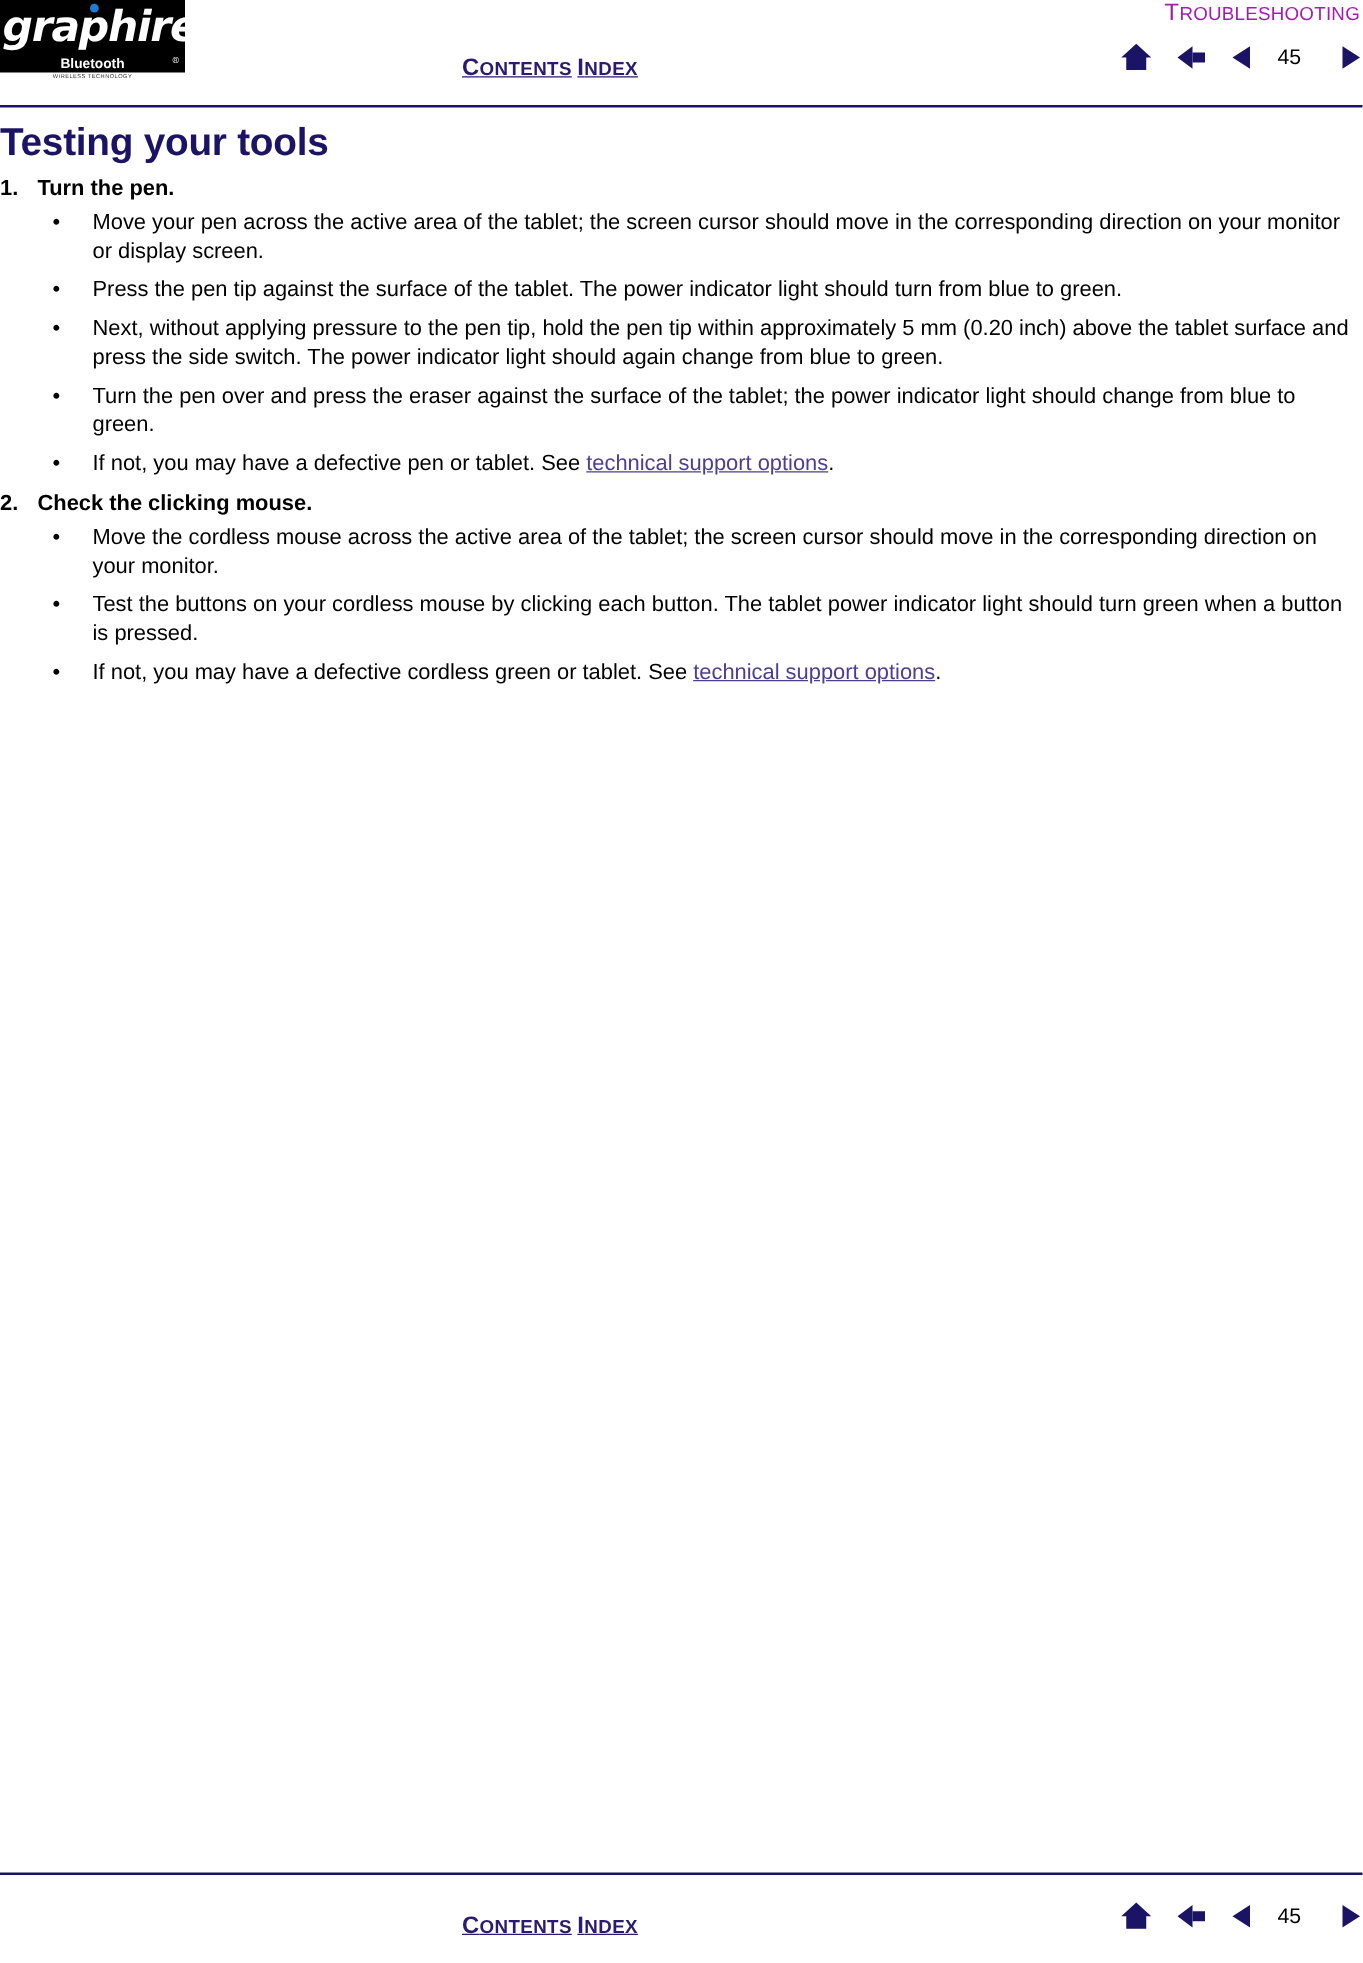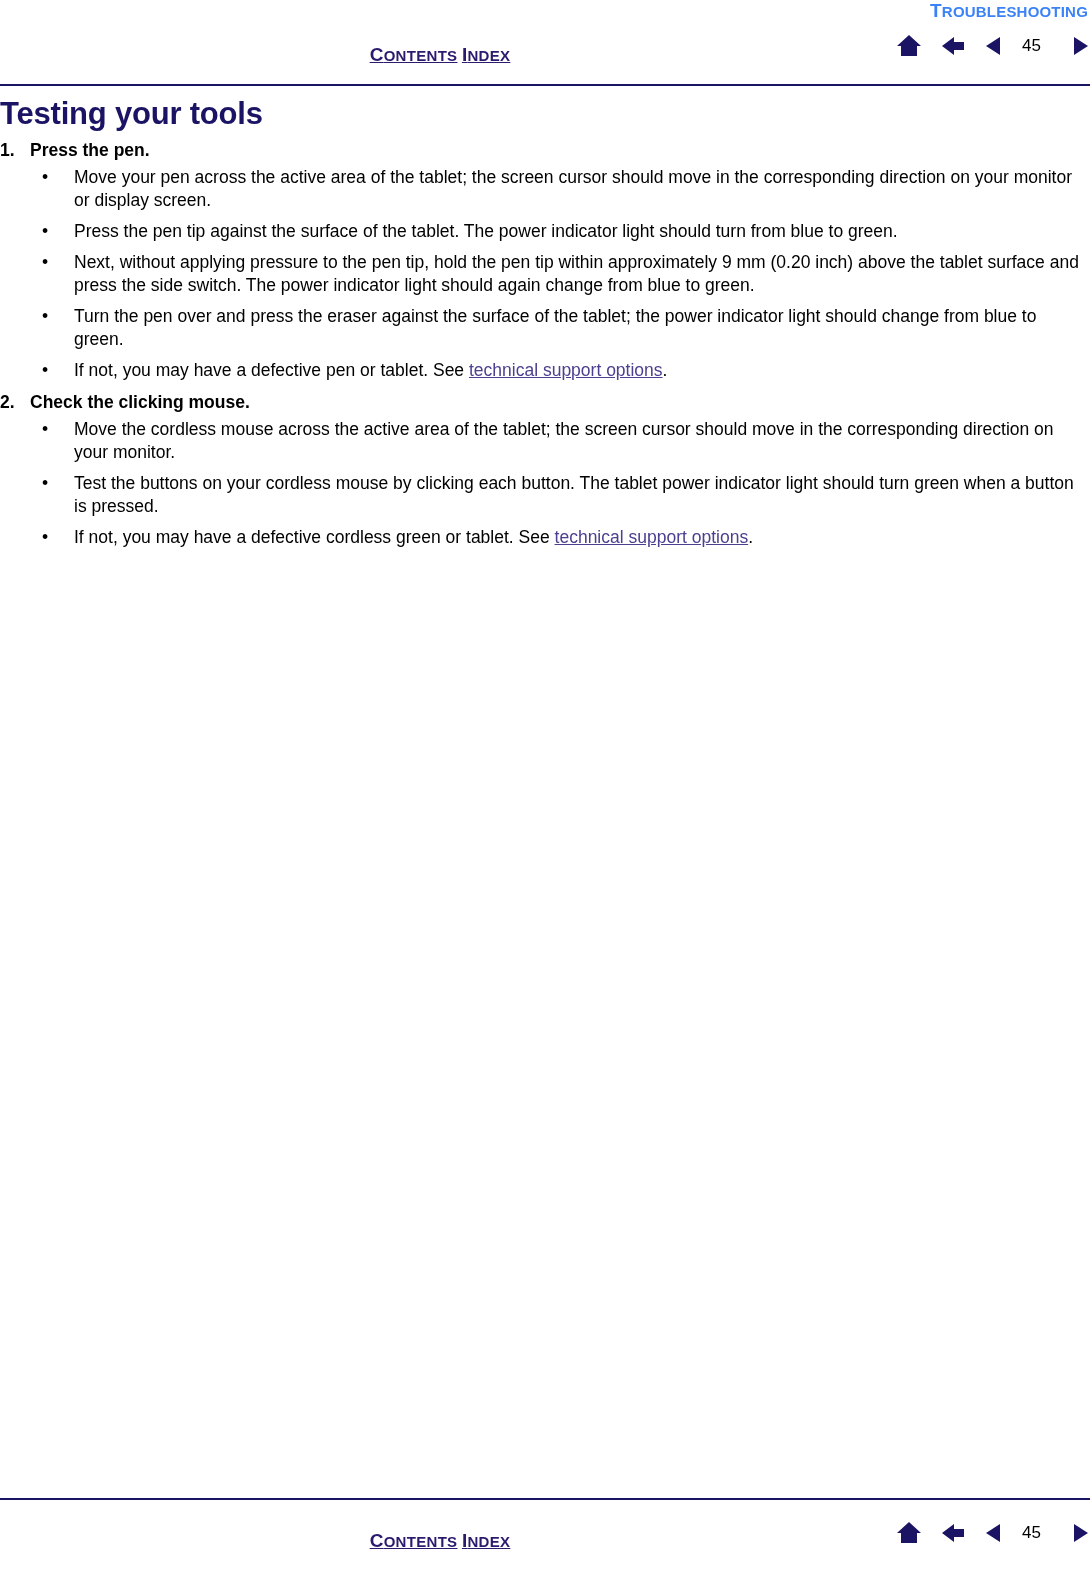--- a/index.html
+++ b/index.html
@@ -91,22 +91,22 @@
     text-align: center;
     font-size: 4.5px;
     letter-spacing: 0.4px;
     color: #333;
   }
 
   .header-trouble {
     position: absolute;
     right: 2px;
     top: 0px;
-    color: #3b82f6;
-    font-weight: bold;
+    color: #a21caf;
+    font-weight: normal;
     font-size: 15px;
     letter-spacing: 0.2px;
     white-space: nowrap;
   }
   .header-trouble .cap {
     font-size: 19px;
   }
 
   .nav-links {
     position: absolute;
@@ -251,20 +251,27 @@
     gap: 18px;
   }
 </style>
 </head>
 <body>
 
 <div class="page">
 
   <div class="header">
 
+    <div class="logo">
+      <div class="logo-word">graphire</div>
+      <div class="logo-dot"></div>
+      <div class="logo-bt">Bluetooth</div>
+      <div class="logo-tm">®</div>
+      <div class="logo-sub">WIRELESS TECHNOLOGY</div>
+    </div>
 
     <div class="header-trouble">
       <span class="cap">T</span><span>ROUBLESHOOTING</span>
     </div>
 
     <div class="nav-links">
       <span class="nav-link contents">
         <span class="cap">C</span><span>ONTENTS</span>
       </span>
       <span class="nav-link">
@@ -301,34 +308,34 @@
   </div>
 
   <div class="content">
     <h1 class="title">Testing your tools</h1>
 
     <ol class="steps">
 
       <li class="step">
         <div class="step-head">
           <span class="step-num">1.</span>
-          <span>Press the pen.</span>
+          <span>Turn the pen.</span>
         </div>
         <ul class="bullets">
           <li>
             <span class="b">•</span>
             <span class="txt">Move your pen across the active area of the tablet; the screen cursor should move in the corresponding direction on your monitor or display screen.</span>
           </li>
           <li>
             <span class="b">•</span>
             <span class="txt">Press the pen tip against the surface of the tablet.  The power indicator light should turn from blue to green.</span>
           </li>
           <li>
             <span class="b">•</span>
-            <span class="txt">Next, without applying pressure to the pen tip, hold the pen tip within approximately 9 mm (0.20 inch) above the tablet surface and press the side switch.  The power indicator light should again change from blue to green.</span>
+            <span class="txt">Next, without applying pressure to the pen tip, hold the pen tip within approximately 5 mm (0.20 inch) above the tablet surface and press the side switch.  The power indicator light should again change from blue to green.</span>
           </li>
           <li>
             <span class="b">•</span>
             <span class="txt">Turn the pen over and press the eraser against the surface of the tablet; the power indicator light should change from blue to green.</span>
           </li>
           <li>
             <span class="b">•</span>
             <span class="txt"><span>If not, you may have a defective pen or tablet.    See </span><a class="doclink">technical support options</a><span>.</span></span>
           </li>
         </ul>

